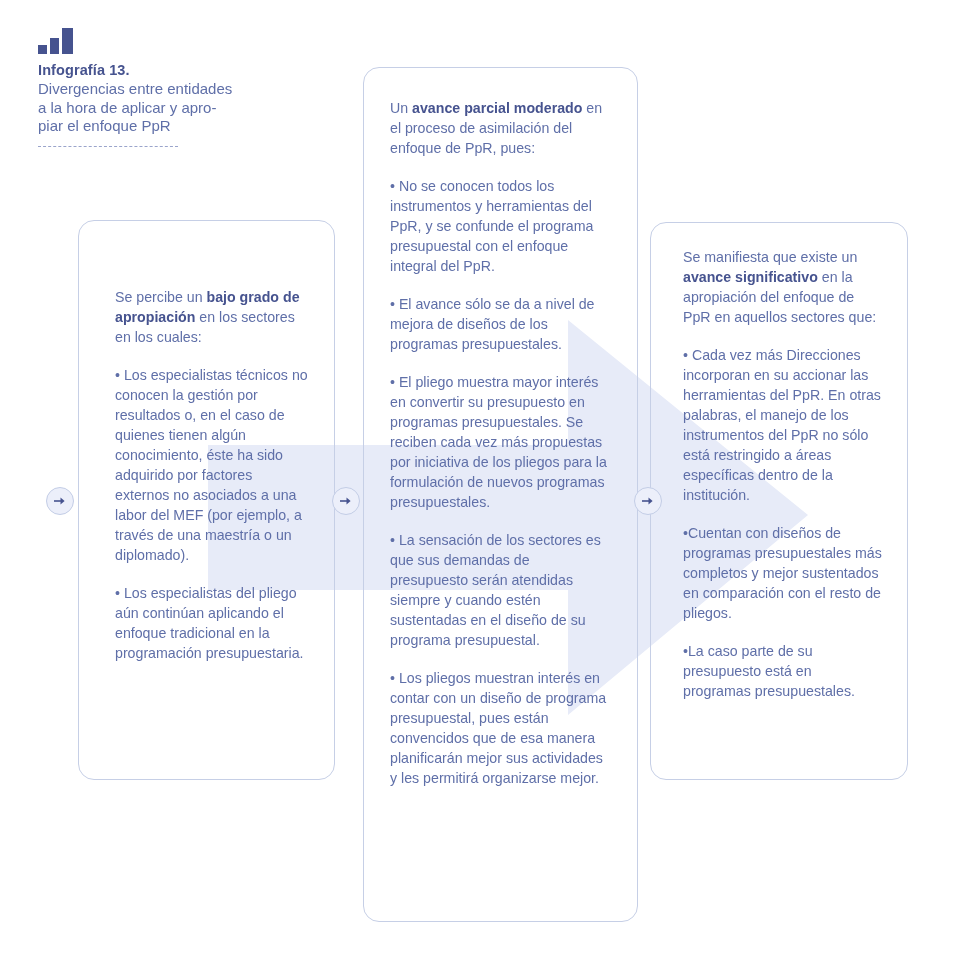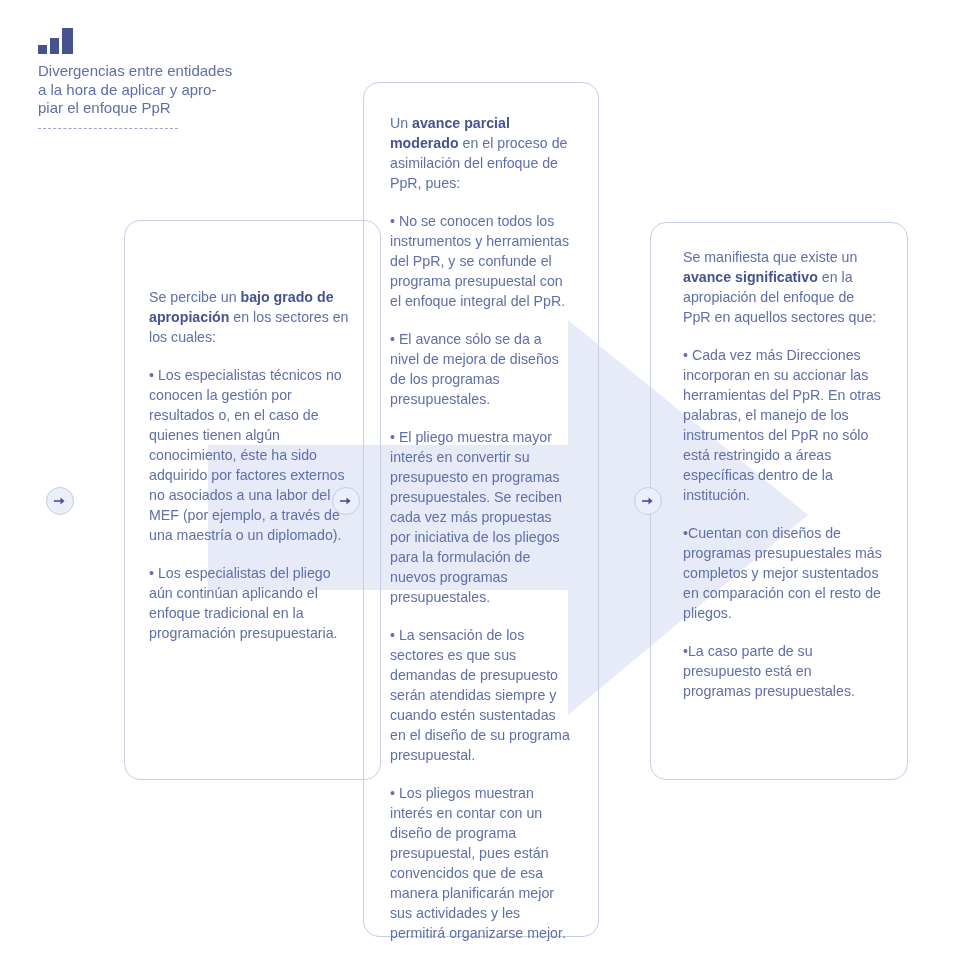--- a/index.html
+++ b/index.html
@@ -77,27 +77,26 @@
     box-sizing: border-box;
     border: 1.3px solid #c6cfe6;
     border-radius: 16px;
     background: transparent;
   }
   .card-1 {
     left: 78px;
     top: 220px;
     width: 257px;
     height: 560px;
-    padding: 66px 24px 20px 24px;
-    margin-left: 46px;
+    padding: 66px 24px 20px 36px;
   }
   .card-2 {
     left: 363px;
-    top: 82px;
-    width: 236px;
+    top: 67px;
+    width: 275px;
     height: 855px;
     padding: 30px 26px 32px 26px;
   }
   .card-3 {
     left: 650px;
     top: 222px;
     width: 258px;
     height: 558px;
     padding: 24px 24px 28px 32px;
   }
@@ -133,20 +132,21 @@
 
 <div class="page">
 
   <div class="logo">
     <span class="bar b1"></span>
     <span class="bar b2"></span>
     <span class="bar b3"></span>
   </div>
 
   <div class="head-block">
+    <div class="head-title">Infografía 13.</div>
     <div class="head-sub">Divergencias entre entidades<br>a la hora de aplicar y apro-<br>piar el enfoque PpR</div>
     <div class="head-rule"></div>
   </div>
 
   <svg class="bg-arrow" viewBox="0 0 600 450">
     <path d="M0 145 L360 145 L360 20 L600 215 L360 415 L360 290 L0 290 Z" fill="#e7ebf8"></path>
   </svg>
 
   <div class="card card-1">
     <p>Se percibe un <b>bajo grado de apropiación</b> en los sectores en los cuales:</p>

